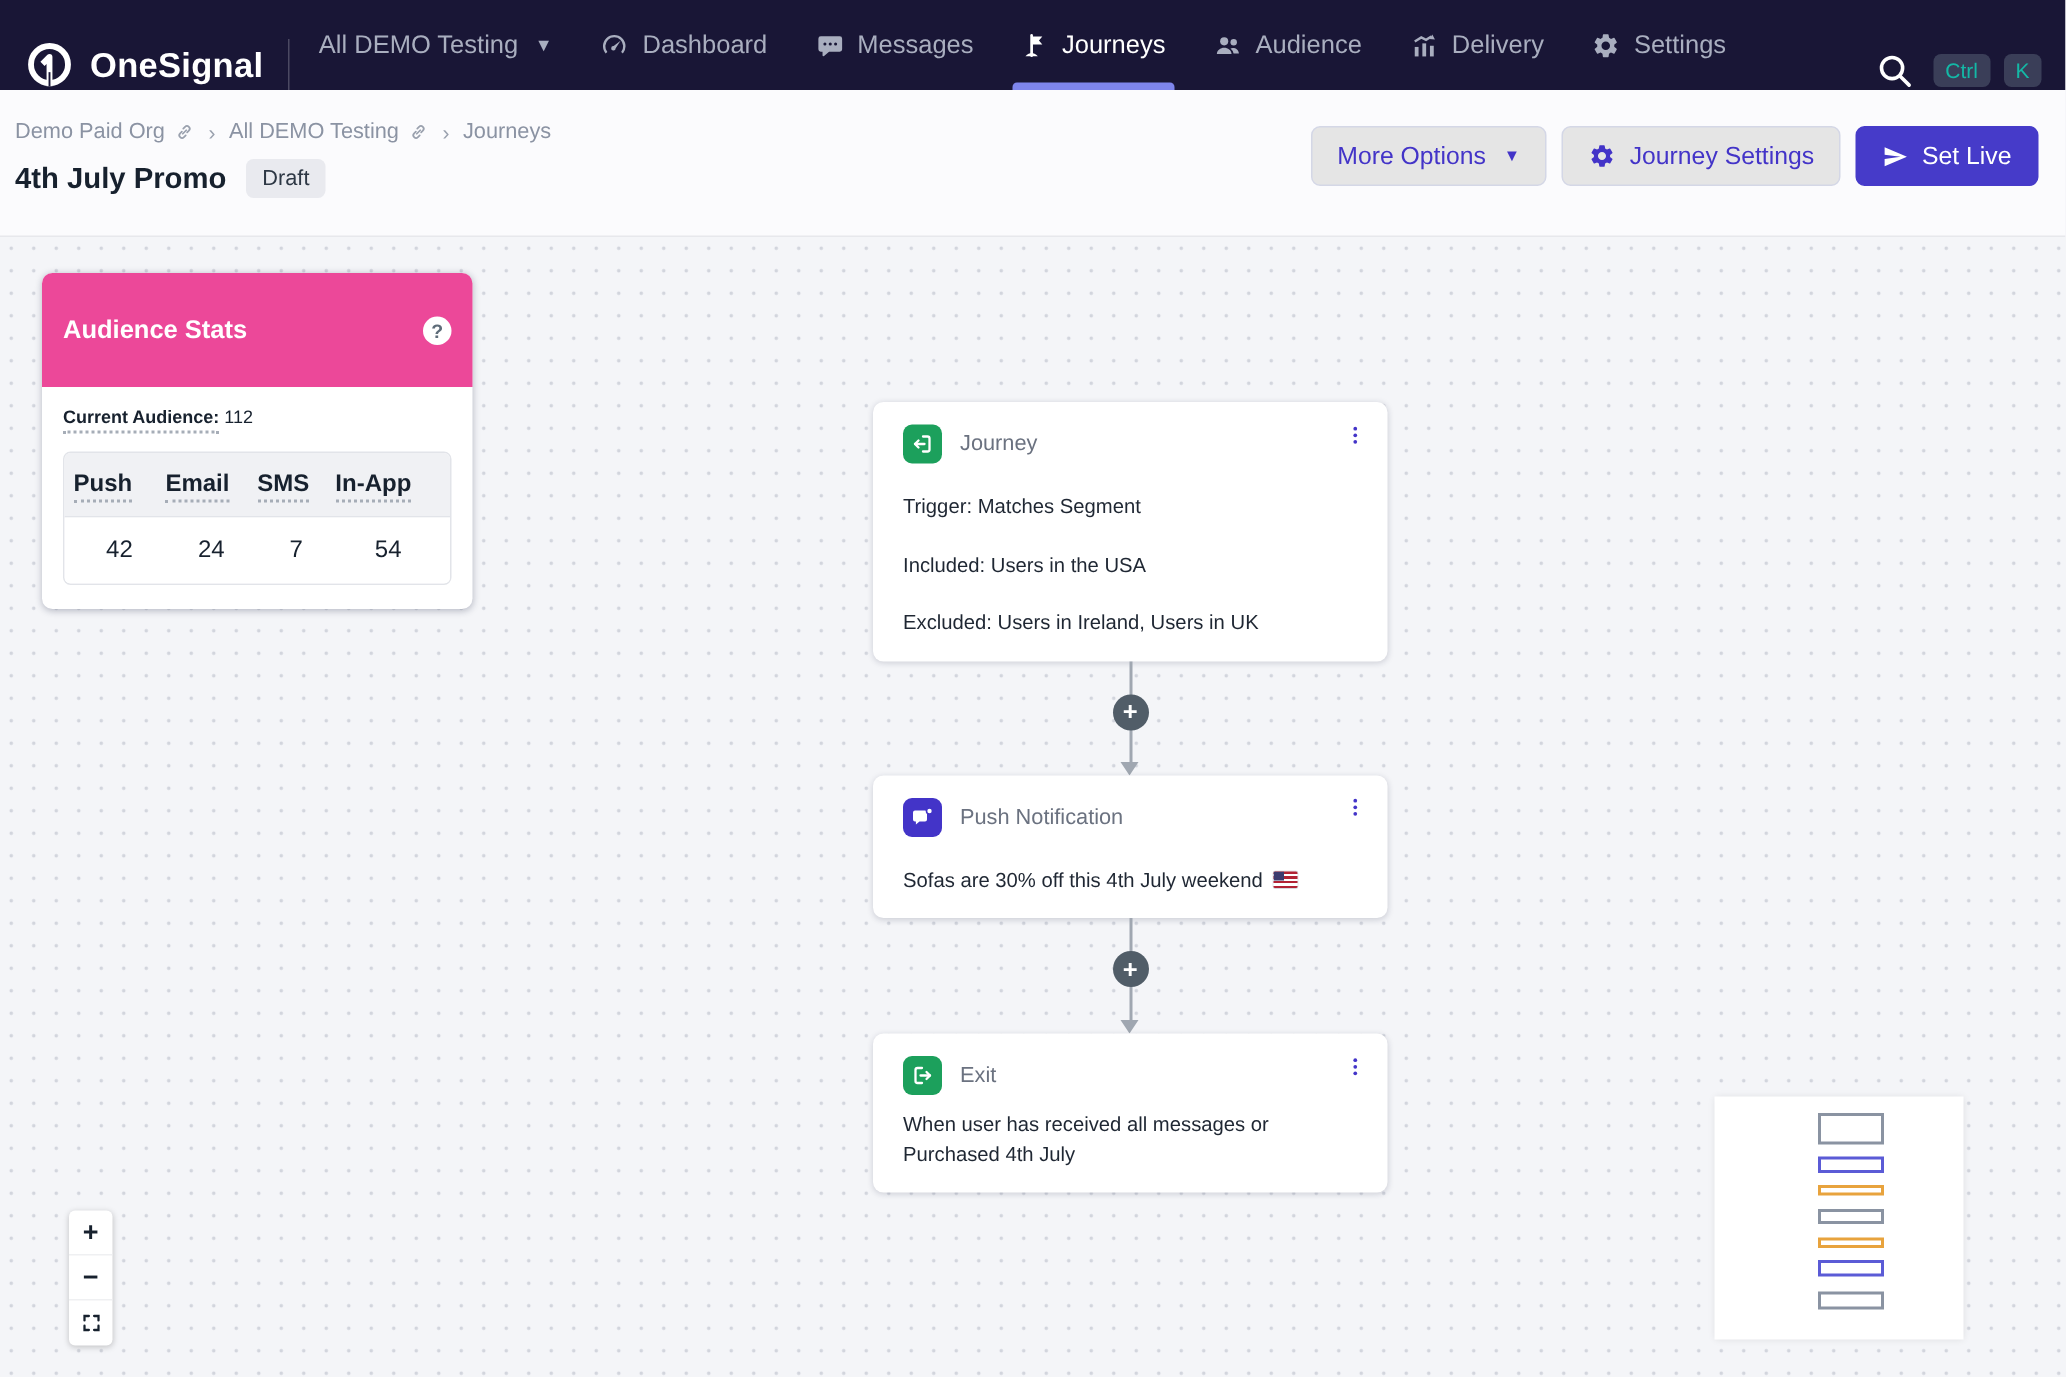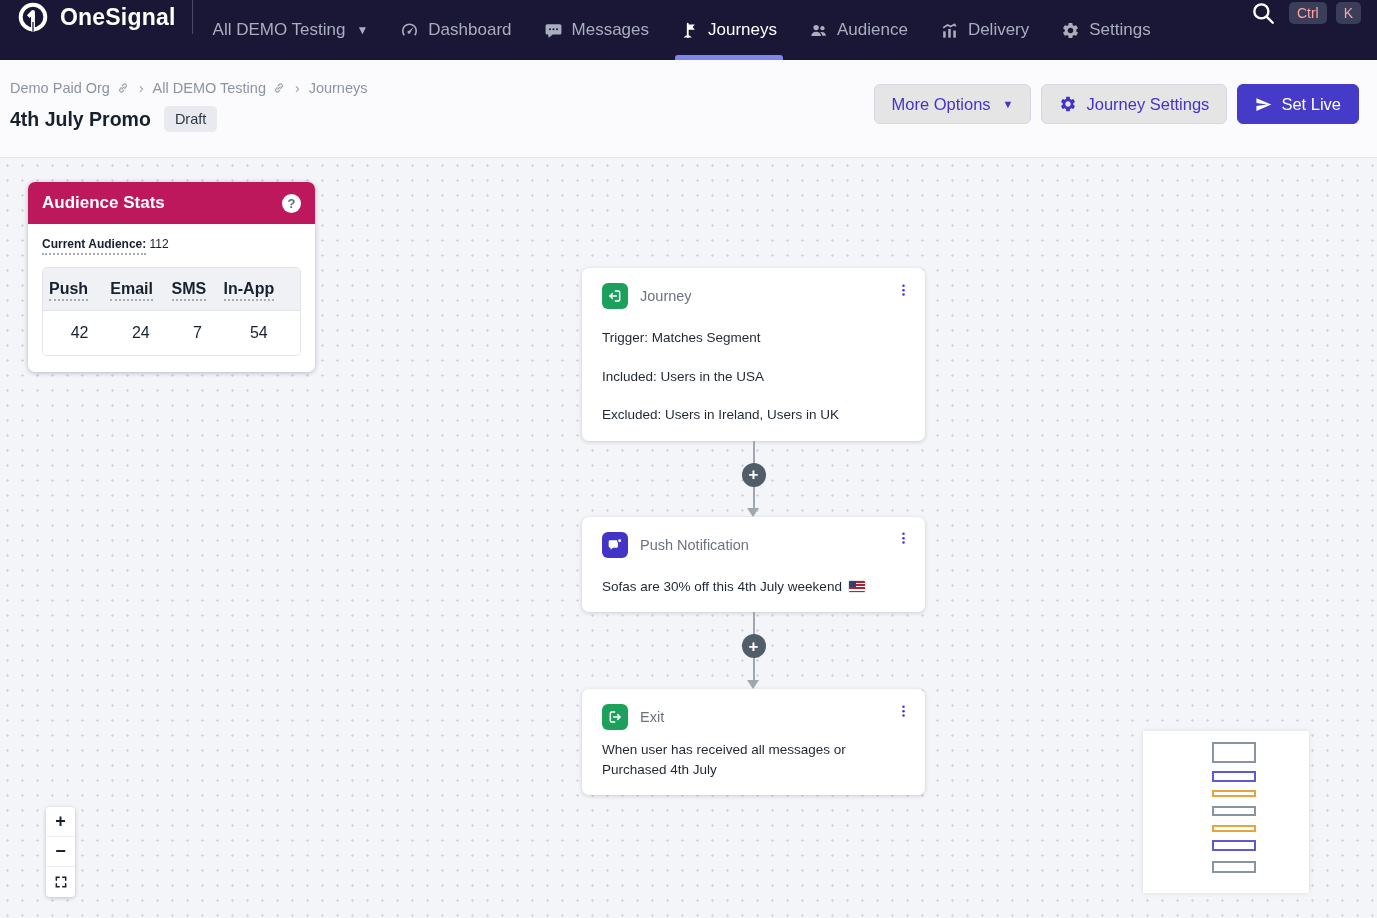--- a/index.html
+++ b/index.html
@@ -2,35 +2,35 @@
 <html><head>
 <meta charset="utf-8">
 <style>
   * { margin:0; padding:0; box-sizing:border-box; }
   html,body { width:1377px; height:918px; overflow:hidden;
     font-family:"Liberation Sans", sans-serif; background:#F4F5F8; }
   .app { position:relative; width:1377px; height:918px; }
 
   
   .navbar { position:absolute; top:0; left:0; right:0; height:60px; background:#191636;
-    display:flex; align-items:flex-start; padding:0 16px; color:#fff; z-index:30; }
+    display:flex; align-items:flex-end; padding:0 16px; color:#fff; z-index:30; }
   .brand { display:flex; align-items:center; gap:10px; }
   .brand-name { font-size:23px; font-weight:700; letter-spacing:.2px; }
   .nav-divider { width:1px; height:34px; background:rgba(255,255,255,.22); margin:0 4px 0 16px; }
   .nav-items { display:flex; align-items:center; height:60px; }
   .nav-item { position:relative; display:flex; align-items:center; gap:9px; height:60px;
     padding:0 16px; color:#A9AEBF; font-size:17px; cursor:pointer; white-space:nowrap; }
   .nav-item svg { flex:0 0 auto; }
   .nav-item.active { color:#fff; }
   .nav-item.active::after { content:""; position:absolute; left:10px; right:10px; bottom:0;
     height:5px; background:#7E85EC; border-radius:3px 3px 0 0; }
   .caret { font-size:12px; color:#A9AEBF; margin-left:2px; }
   .nav-right { margin-left:auto; display:flex; align-items:center; gap:9px; }
   .search-btn { display:flex; align-items:center; cursor:pointer; margin-right:4px; }
-  .key-badge { background:#3A3E58; color:#fca5a5; border-radius:5px; padding:3px 8px;
+  .key-badge { background:#3A3E58; color:#14b8a6; border-radius:5px; padding:3px 8px;
     font-size:14px; line-height:1.2; }
 
   
   .header { position:absolute; top:60px; left:0; right:0; height:98px; background:#FBFBFD;
     border-bottom:1px solid #E7E8EC; z-index:20; }
   .breadcrumb { position:absolute; left:10px; top:20px; display:flex; align-items:center;
     gap:9px; color:#8B93A3; font-size:14.5px; }
   .crumb { display:inline-flex; align-items:center; gap:6px; cursor:pointer; }
   .crumb-sep { color:#9AA1AE; font-size:14px; }
   .title-row { position:absolute; left:10px; top:46px; display:flex; align-items:center; gap:13px; }
@@ -44,21 +44,21 @@
   .btn .caret2 { font-size:11px; margin-left:3px; }
 
   
   .canvas { position:absolute; top:158px; left:0; right:0; bottom:0; background-color:#F4F5F8;
     background-image:radial-gradient(circle, #D2D5DD 1.1px, transparent 1.4px);
     background-size:15px 15px; }
 
   
   .audience { position:absolute; left:28px; top:24px; width:287px; background:#fff;
     border-radius:7px; box-shadow:0 1px 5px rgba(20,30,60,.28); }
-  .audience-header { background:#be185d; border-radius:7px 7px 0 0; padding:11px 14px;
+  .audience-header { background:#ec4899; border-radius:7px 7px 0 0; padding:28px 14px;
     display:flex; align-items:center; justify-content:space-between; }
   .audience-title { color:#fff; font-size:17px; font-weight:600; }
   .qmark { width:19px; height:19px; border-radius:50%; background:#fff; color:#5E6C79;
     font-size:13px; font-weight:700; display:flex; align-items:center; justify-content:center; cursor:pointer; }
   .audience-body { padding:13px 14px 16px; }
   .current-audience { font-size:12px; color:#17212E; }
   .dotted { border-bottom:2px dotted #A6ADB7; padding-bottom:2px; }
   .ca-label { font-weight:700; }
   .stats-table { margin-top:16px; border:1px solid #E2E4E9; border-radius:5px; overflow:hidden; }
   .stats-head { display:grid; grid-template-columns:1fr 1fr .85fr 1.15fr; background:#F0F1F4;

